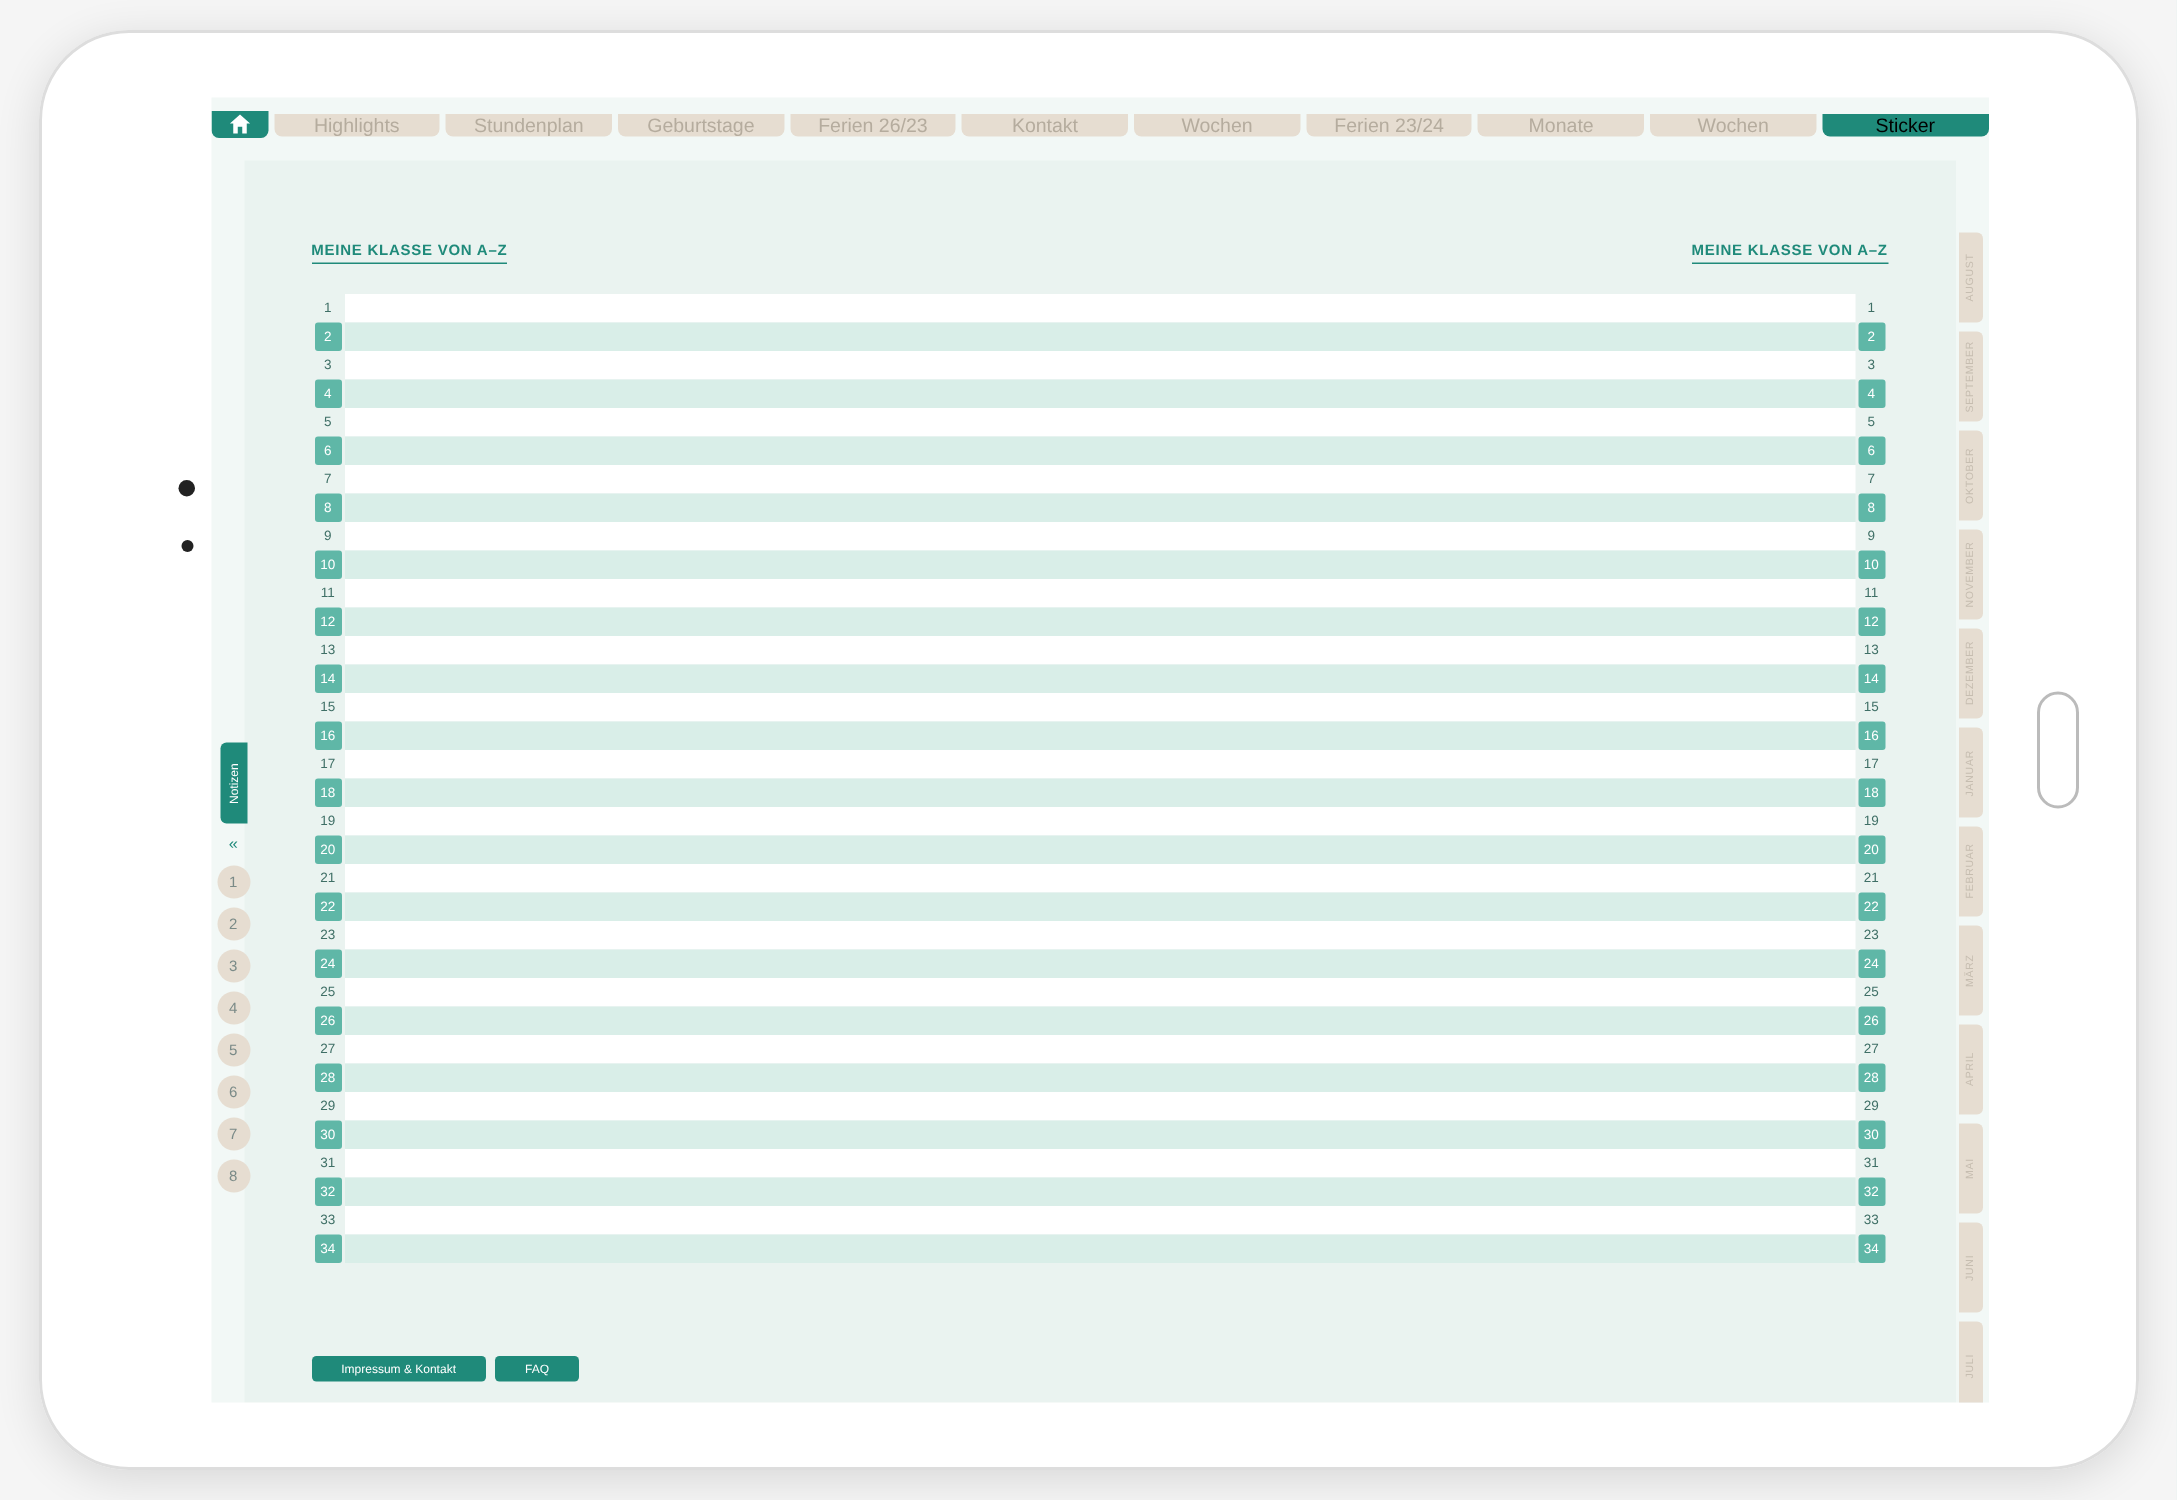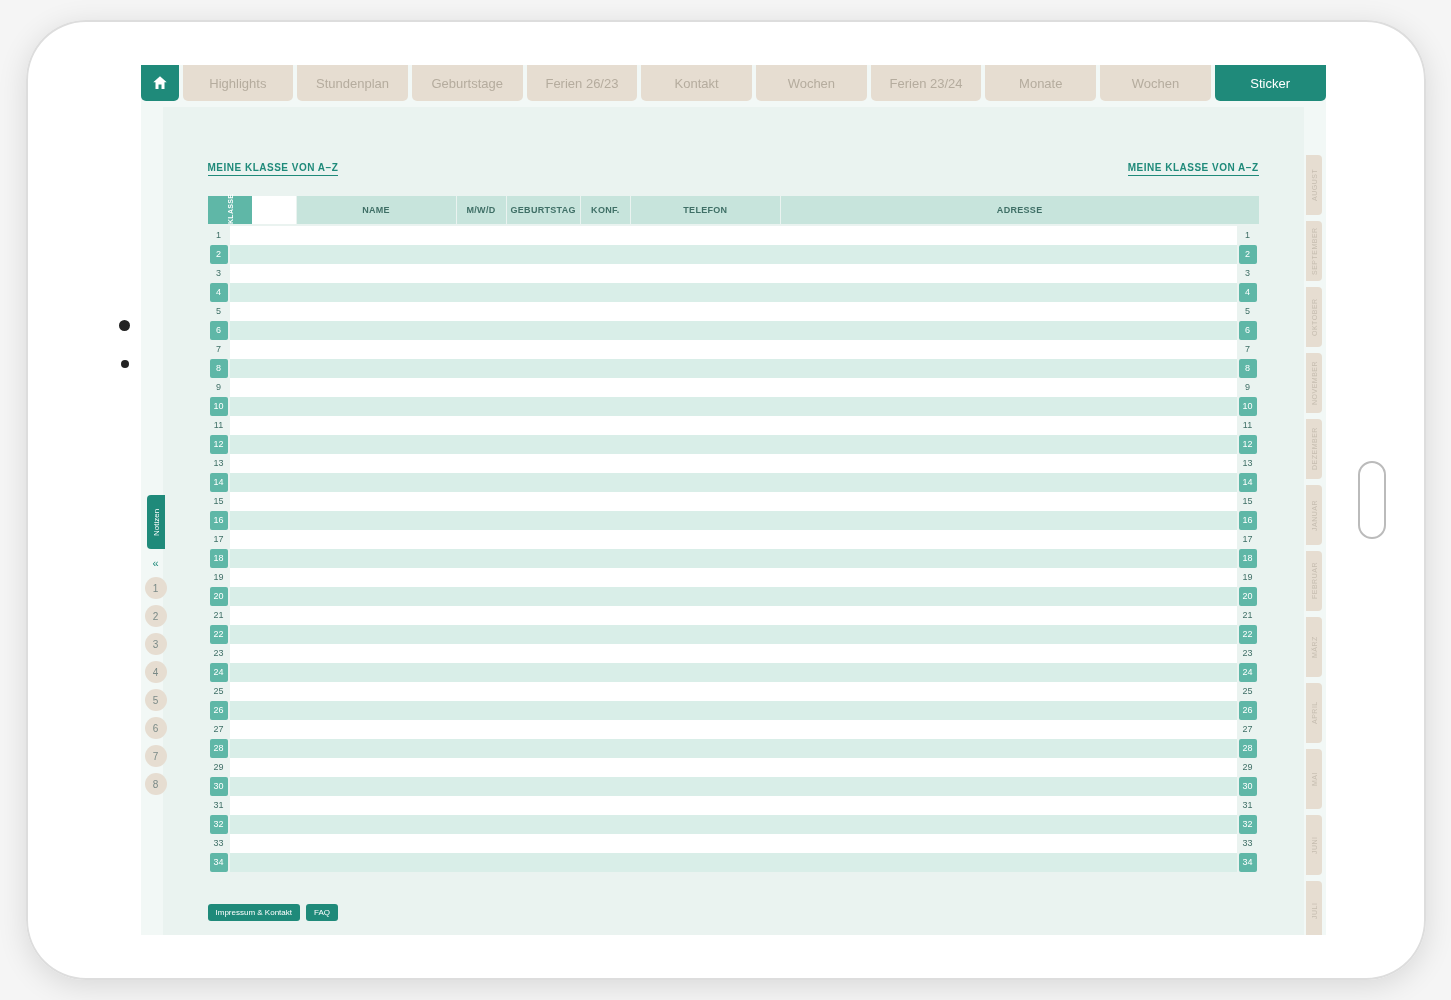--- a/index.html
+++ b/index.html
@@ -34,38 +34,39 @@
     background:#f2f8f6;
     overflow:hidden;
   }
   
   .top-tabs {
     display:flex;
     gap:4px;
     padding:0 0 0 0;
     height:36px;
     margin-bottom:6px;
+    align-items:center;
   }
   .top-tab {
     flex:1;
     background:#e6ddd1;
     color:#b5ac9e;
     font-size:13px;
     display:flex; align-items:center; justify-content:center;
     border-radius:0 0 5px 5px;
     cursor:pointer;
   }
   .top-tab.home {
     flex:0 0 38px;
     background:#1f8a7a;
     color:#fff;
   }
   .top-tab.active {
     background:#1f8a7a;
-    color:#ffffff;
+    color:#000000;
   }
   .home-icon svg { display:block; }
   
   .page {
     position:relative;
     background:#eaf3f0;
     margin:0 22px 0 22px;
     padding:55px 45px 25px 45px;
     height:calc(100% - 42px);
   }
@@ -124,21 +125,21 @@
     margin:0 2px; flex:0 0 18px;
   }
   .row.odd .row-num-l, .row.odd .row-num-r { color:#3f6f66; }
   
   .foot {
     position:absolute; left:45px; bottom:14px;
     display:flex; gap:6px;
   }
   .foot .fb {
     background:#1f8a7a; color:#fff; font-size:8px;
-    padding:4px 8px; border-radius:3px; cursor:pointer;
+    padding:4px 20px; border-radius:3px; cursor:pointer;
   }
   
   .month-tabs {
     position:absolute; right:4px; top:90px;
     display:flex; flex-direction:column; gap:6px;
   }
   .month-tab {
     width:16px; height:60px;
     background:#e6ddd1; color:#c6bdb0;
     font-size:7px; letter-spacing:.5px;
@@ -198,30 +199,20 @@
         <div class="top-tab">Wochen</div>
         <div class="top-tab active">Sticker</div>
       </div>
 
     <div class="page">
       <div class="section-titles">
         <span>MEINE KLASSE VON A–Z</span>
         <span>MEINE KLASSE VON A–Z</span>
       </div>
 
-      <div class="t-header">
-        <div class="c-klasse">KLASSE</div>
-        <div class="c-klasse-blank"></div>
-        <div class="c c-name">NAME</div>
-        <div class="c c-mwd">M/W/D</div>
-        <div class="c c-birth">GEBURTSTAG</div>
-        <div class="c c-konf">KONF.</div>
-        <div class="c c-tel">TELEFON</div>
-        <div class="c c-addr">ADRESSE</div>
-      </div>
 
       <div class="rows" id="rows">
           <div class="row odd">
             <div class="row-num-l">1</div>
             <div class="row-body"></div>
             <div class="row-num-r">1</div>
           </div>
           <div class="row even">
             <div class="row-num-l">2</div>
             <div class="row-body"></div>

